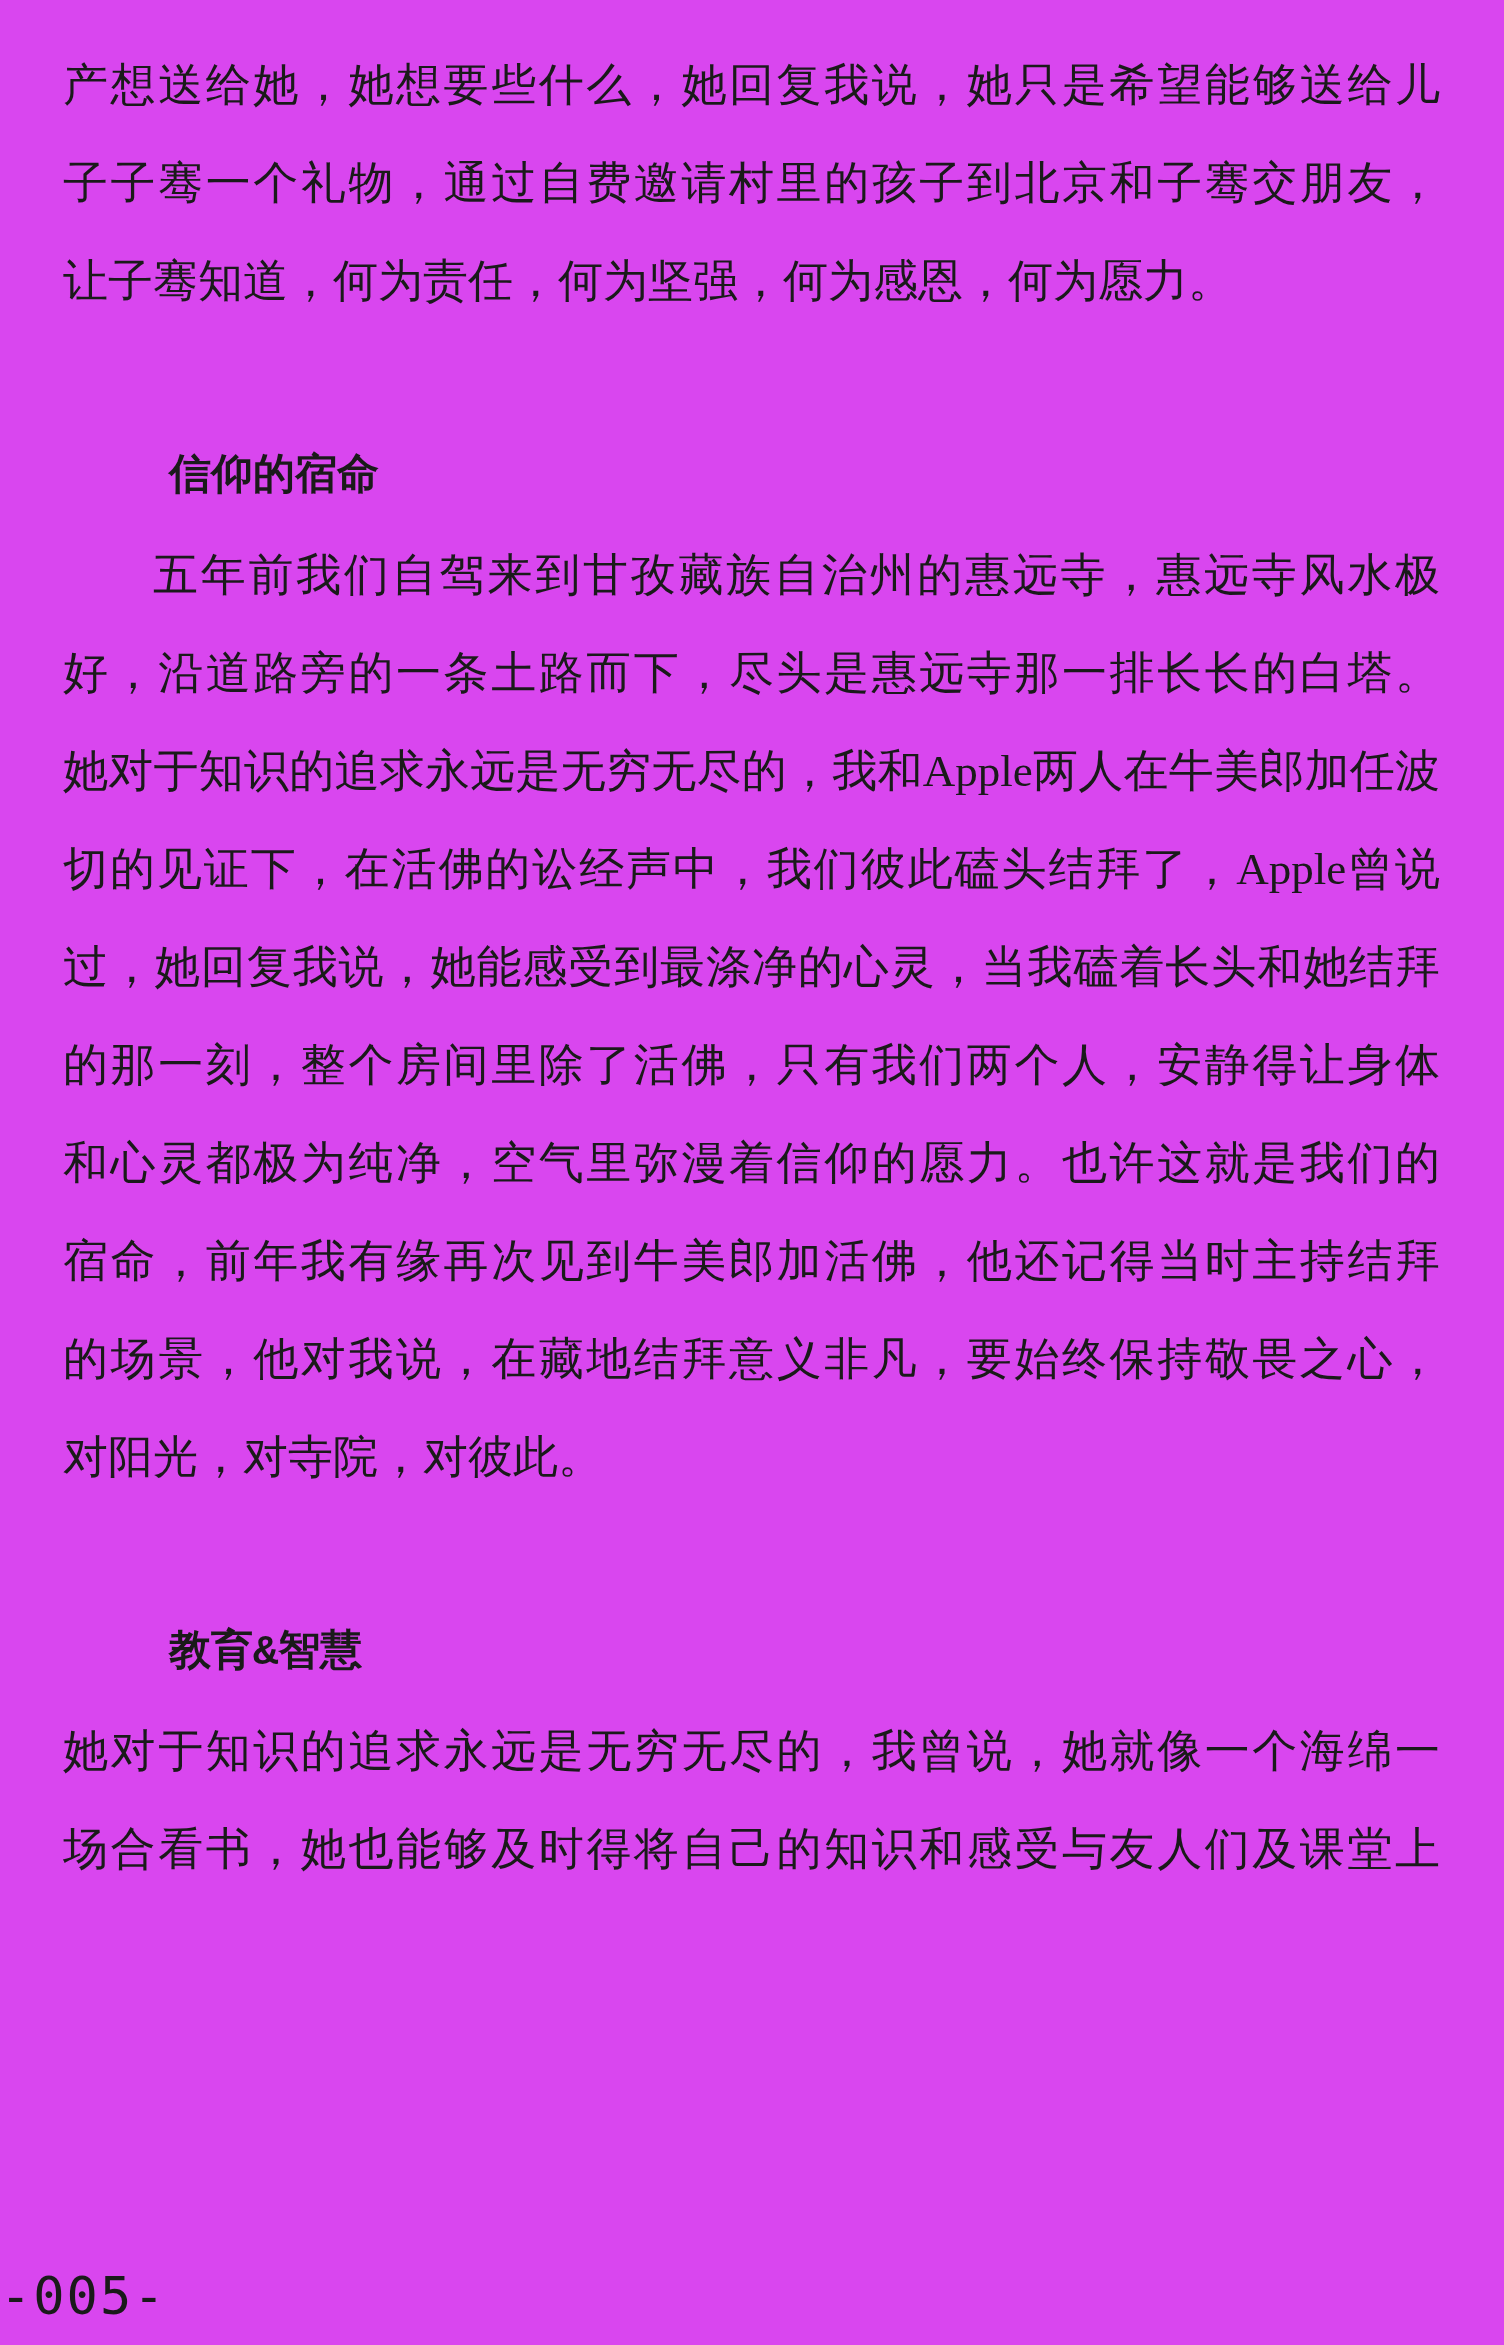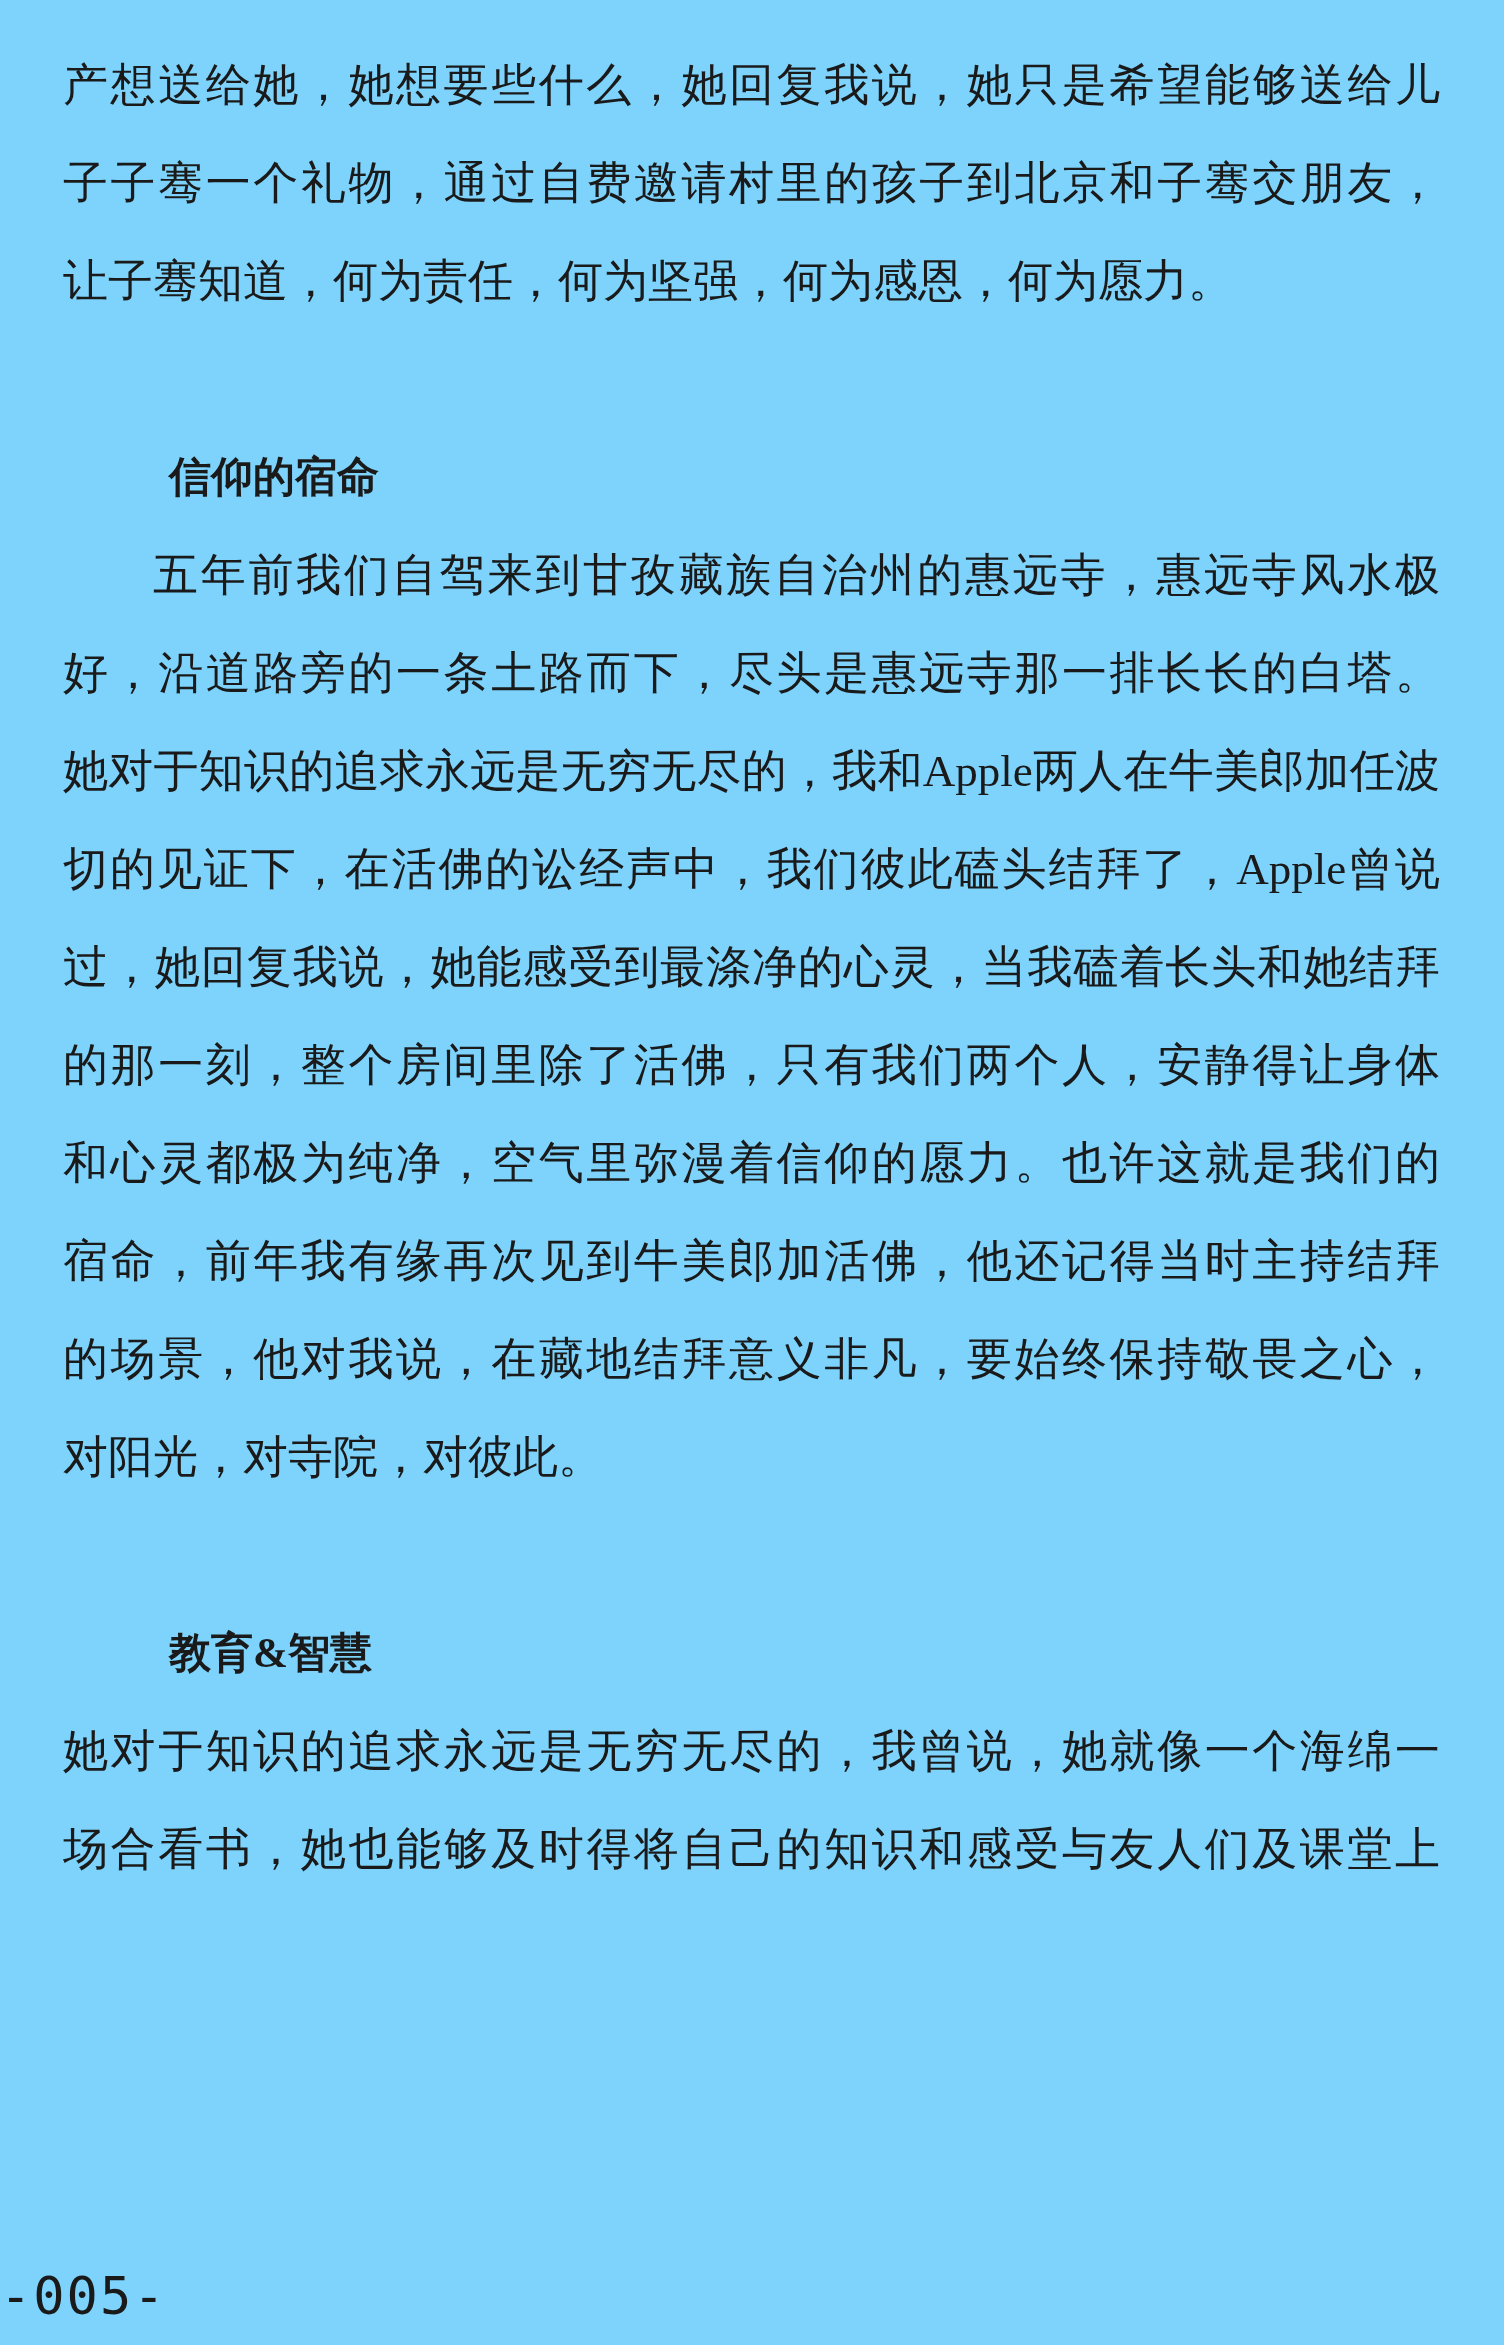--- a/index.html
+++ b/index.html
@@ -4,21 +4,21 @@
 <style>
   html, body {
     margin: 0;
     padding: 0;
     background: #ffffff;
   }
   .page {
     position: relative;
     width: 1504px;
     height: 2345px;
-    background: #7dd3fc;
+    background: #d946ef;
     color: #1a1a1a;
     overflow: hidden;
   }
   .content {
     position: absolute;
     left: 63px;
     top: 36px;
     width: 1377px;
     font-family: "Liberation Serif", "DejaVu Serif", serif;
     font-size: 45px;
@@ -36,21 +36,21 @@
     overflow: hidden;
   }
   .line.flush-last {
     text-align: right;
     text-align-last: left;
   }
   .line.indent {
     text-indent: 90px;
   }
   .heading {
-    font-family: Liberation Serif, serif;
+    font-family: Liberation Mono, monospace;
     font-weight: bold;
     font-size: 42px;
     height: 98px;
     line-height: 98px;
     margin: 98px 0 0 0;
     padding-left: 106px;
     text-align: left;
   }
   .footer {
     position: absolute;

